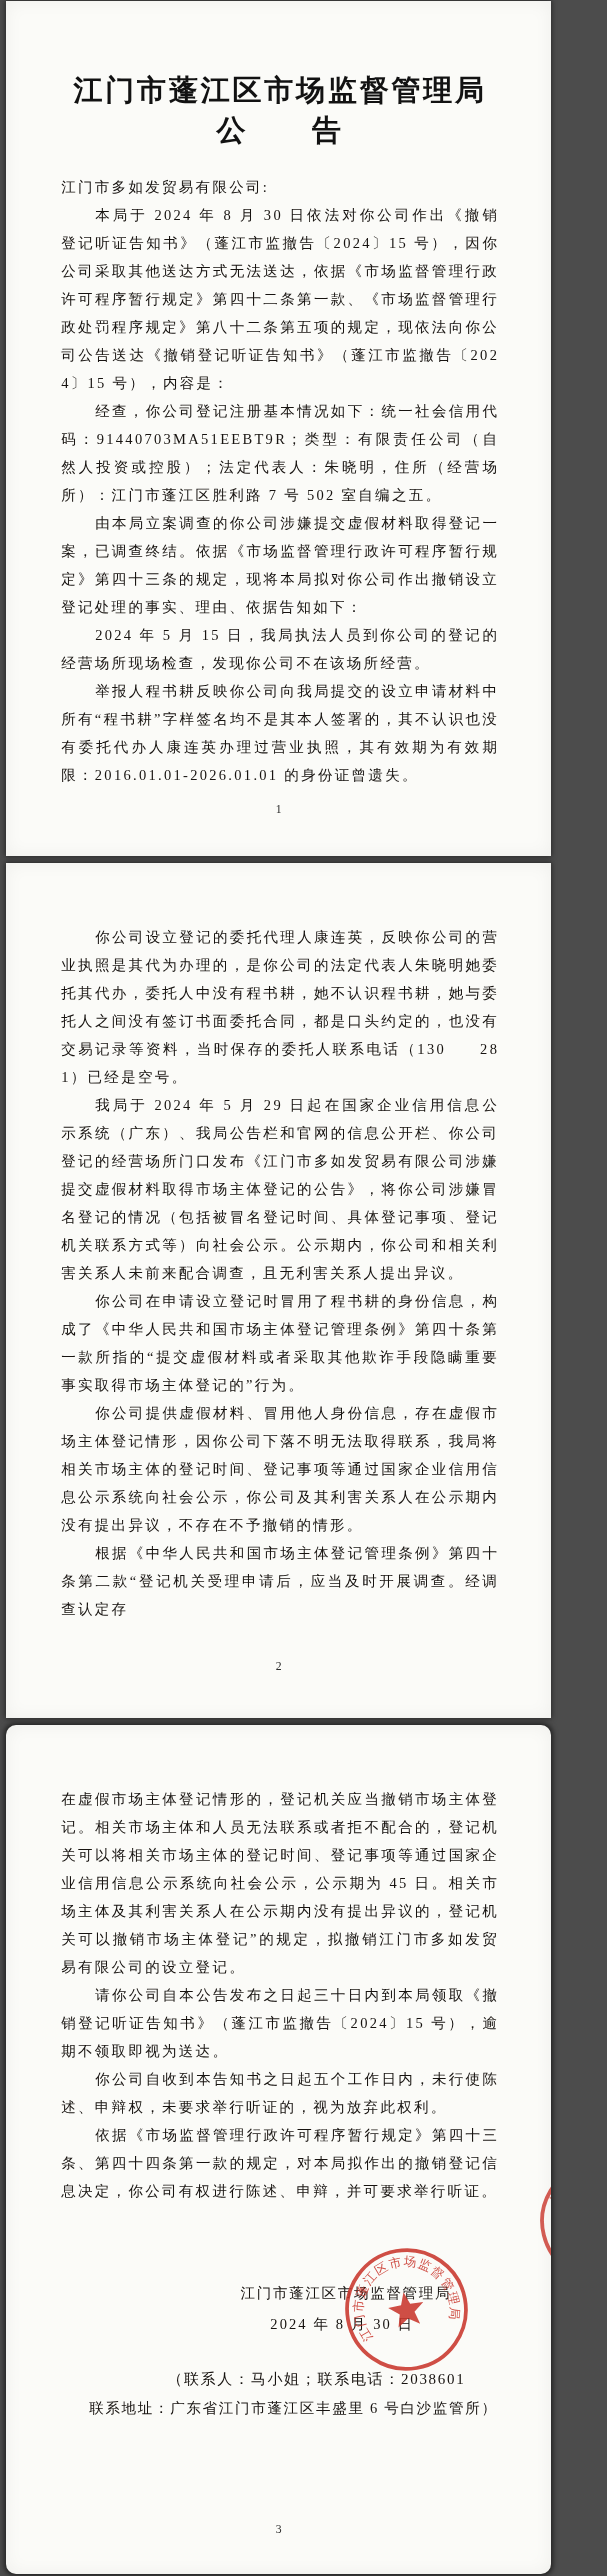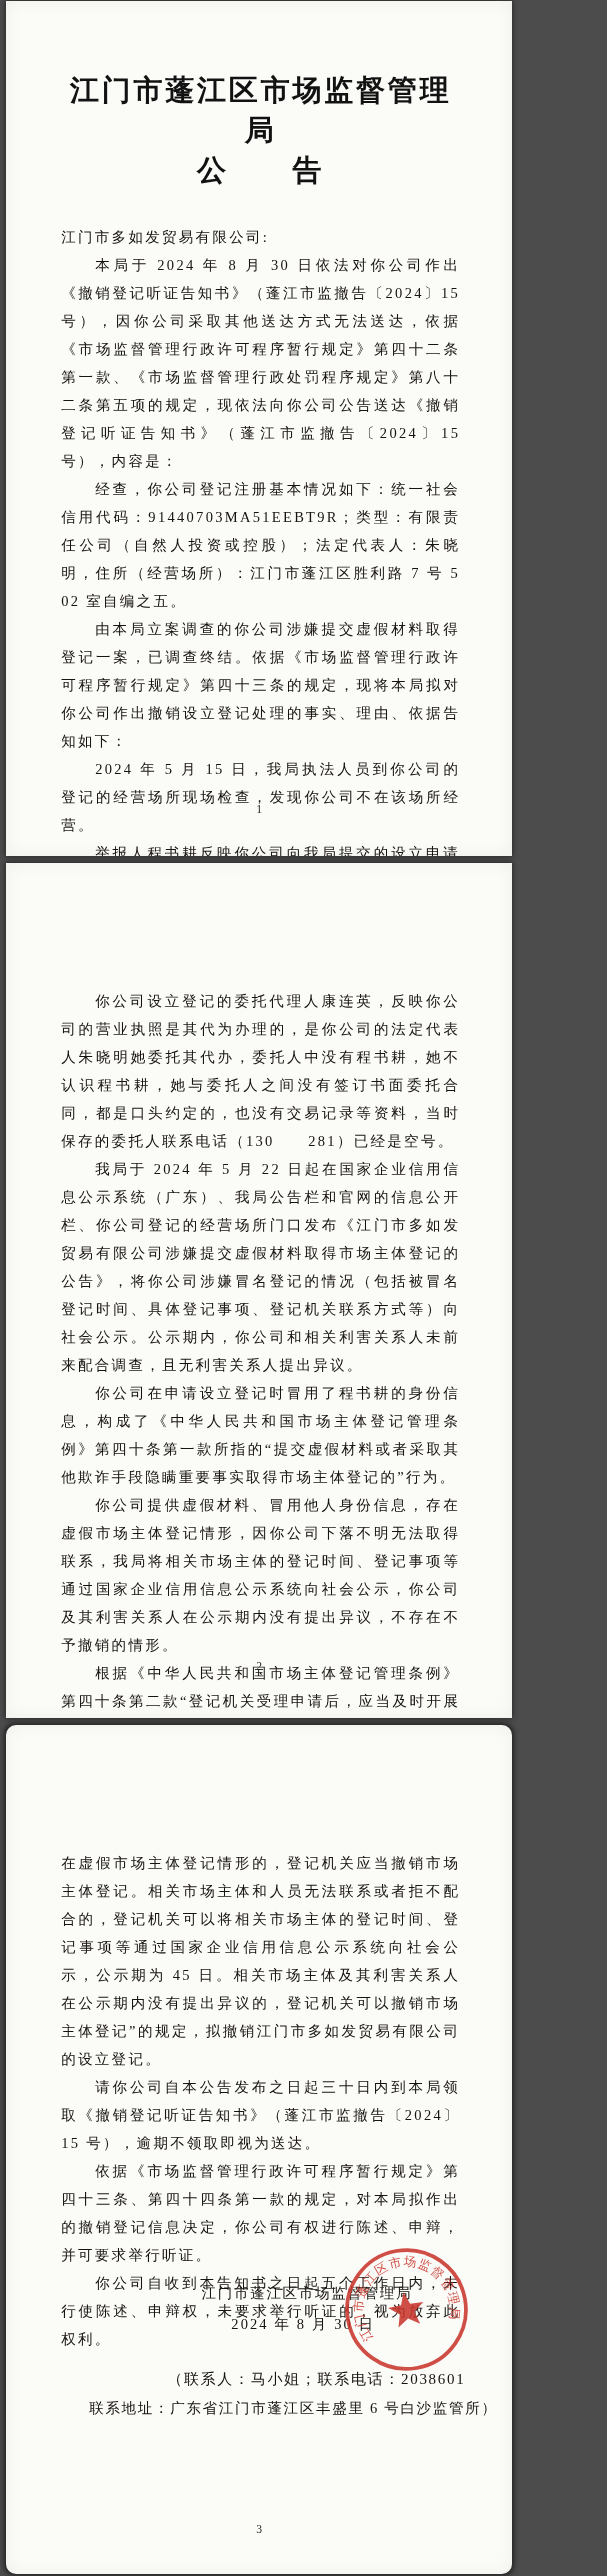--- a/index.html
+++ b/index.html
@@ -2,35 +2,35 @@
 <html style="font-size:11px"><head>
 <meta charset="utf-8">
 <style>
   html,body{margin:0;padding:0;}
   body{
     width:608px;height:2576px;position:relative;overflow:hidden;
     background:#4c4c4c;
     font-family:"Liberation Serif","DejaVu Serif",serif;
   }
   .page{
-    position:absolute;left:6.2px;width:506px;background:#fbfbf8;overflow:hidden;
+    position:absolute;left:6.2px;width:545px;background:#fbfbf8;overflow:hidden;
     box-shadow:0 0 5.5px 1.4px rgba(0,0,0,.55), inset 0 0 18px rgba(0,0,0,.05);
     color:#171310;
   }
   #page1{top:1.4px;height:855px;}
   #page2{top:863px;height:855px;}
   #page3{top:1725px;height:849px;border-radius:10px;}
   .content{padding:0 52px 0 55px;}
-  #page2 .content,#page3 .content{padding-top:77px;margin-top:47px;}
+  #page2 .content,#page3 .content{padding-top:60px;}
   .title-block{text-align:center;margin-top:69px;line-height:40px;}
   .doc-title{font-size:29px;font-weight:900;letter-spacing:2.8px;color:#121212;}
   .para{margin:0;font-size:14.5px;line-height:28px;letter-spacing:2.3px;
         text-align:justify;text-align-last:left;word-break:break-all;}
   .para.indent{text-indent:34px;}
-  #page1 .para:first-child{margin-top:33px;}
+  #page1 .para:first-child{margin-top:23px;}
   .page-num{position:absolute;left:0;right:0;text-align:center;
             font-size:11.7px;letter-spacing:0;color:#2a2a2a;}
   #page1 .page-num{top:802px;}
   #page2 .page-num{top:797px;}
   #page3 .page-num{top:798px;}
   
   .sig-agency{position:absolute;top:559px;right:100px;font-size:14.5px;
               letter-spacing:1.7px;white-space:nowrap;}
   .sig-date{position:absolute;top:590px;right:137px;font-size:14.5px;
             letter-spacing:2.1px;white-space:nowrap;text-align:right;}
@@ -74,36 +74,36 @@
     </text>
   </svg>
 
   <div class="page-num">1</div>
 </section>
 
 <section class="page" id="page2">
   <div class="content">
     <div>
         <p class="para indent">你公司设立登记的委托代理人康连英，反映你公司的营业执照是其代为办理的，是你公司的法定代表人朱晓明她委托其代办，委托人中没有程书耕，她不认识程书耕，她与委托人之间没有签订书面委托合同，都是口头约定的，也没有交易记录等资料，当时保存的委托人联系电话（130　　281）已经是空号。</p>
-        <p class="para indent">我局于 2024 年 5 月 22 日起在国家企业信用信息公示系统（广东）、我局公告栏和官网的信息公开栏、你公司登记的经营场所门口发布《江门市多如发贸易有限公司涉嫌提交虚假材料取得市场主体登记的公告》，将你公司涉嫌冒名登记的情况（包括被冒名登记时间、具体登记事项、登记机关联系方式等）向社会公示。公示期内，你公司和相关利害关系人未前来配合调查，且无利害关系人提出异议。</p>
+        <p class="para indent">我局于 2024 年 5 月 29 日起在国家企业信用信息公示系统（广东）、我局公告栏和官网的信息公开栏、你公司登记的经营场所门口发布《江门市多如发贸易有限公司涉嫌提交虚假材料取得市场主体登记的公告》，将你公司涉嫌冒名登记的情况（包括被冒名登记时间、具体登记事项、登记机关联系方式等）向社会公示。公示期内，你公司和相关利害关系人未前来配合调查，且无利害关系人提出异议。</p>
         <p class="para indent">你公司在申请设立登记时冒用了程书耕的身份信息，构成了《中华人民共和国市场主体登记管理条例》第四十条第一款所指的“提交虚假材料或者采取其他欺诈手段隐瞒重要事实取得市场主体登记的”行为。</p>
         <p class="para indent">你公司提供虚假材料、冒用他人身份信息，存在虚假市场主体登记情形，因你公司下落不明无法取得联系，我局将相关市场主体的登记时间、登记事项等通过国家企业信用信息公示系统向社会公示，你公司及其利害关系人在公示期内没有提出异议，不存在不予撤销的情形。</p>
         <p class="para indent">根据《中华人民共和国市场主体登记管理条例》第四十条第二款“登记机关受理申请后，应当及时开展调查。经调查认定存</p>
       </div>
   </div>
   <div class="page-num">2</div>
 </section>
 
 <section class="page" id="page3">
   <div class="content">
     <div>
         <p class="para">在虚假市场主体登记情形的，登记机关应当撤销市场主体登记。相关市场主体和人员无法联系或者拒不配合的，登记机关可以将相关市场主体的登记时间、登记事项等通过国家企业信用信息公示系统向社会公示，公示期为 45 日。相关市场主体及其利害关系人在公示期内没有提出异议的，登记机关可以撤销市场主体登记”的规定，拟撤销江门市多如发贸易有限公司的设立登记。</p>
         <p class="para indent">请你公司自本公告发布之日起三十日内到本局领取《撤销登记听证告知书》（蓬江市监撤告〔2024〕15 号），逾期不领取即视为送达。</p>
+        <p class="para indent">你公司自收到本告知书之日起五个工作日内，未行使陈述、申辩权，未要求举行听证的，视为放弃此权利。</p>
         <p class="para indent">依据《市场监督管理行政许可程序暂行规定》第四十三条、第四十四条第一款的规定，对本局拟作出的撤销登记信息决定，你公司有权进行陈述、申辩，并可要求举行听证。</p>
-        <p class="para indent">你公司自收到本告知书之日起五个工作日内，未行使陈述、申辩权，未要求举行听证的，视为放弃此权利。</p>
       </div>
   </div>
 
   <svg class="seal-frag" viewBox="0 0 200 200" aria-hidden="true">
     <defs>
         <path id="fragArc3" d="M 48 144 A 68 68 0 0 1 150 44"></path>
       </defs>
     <circle cx="100" cy="100" r="92" fill="none" stroke="#c9352b" stroke-width="6"></circle>
     <text font-size="22" letter-spacing="3" fill="#c9352b">
       <textPath href="#fragArc3" startOffset="96">管理局</textPath>

